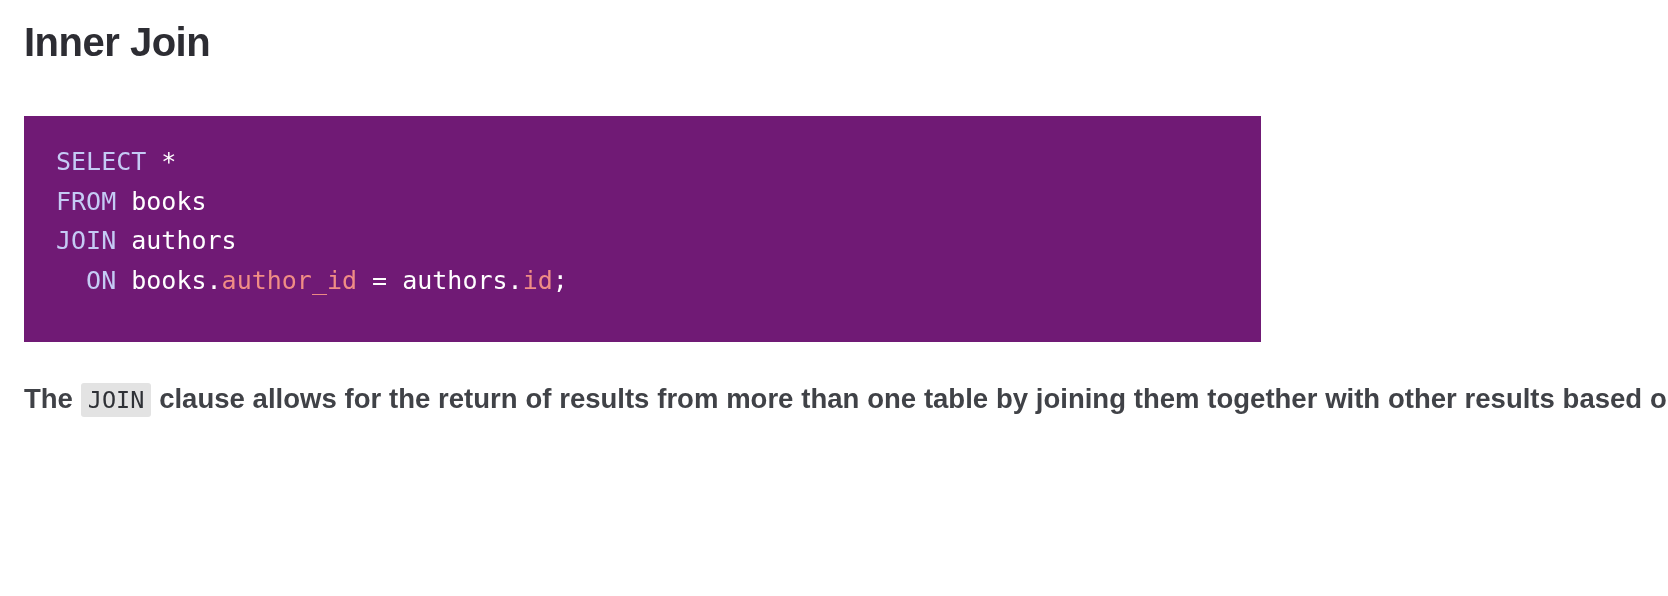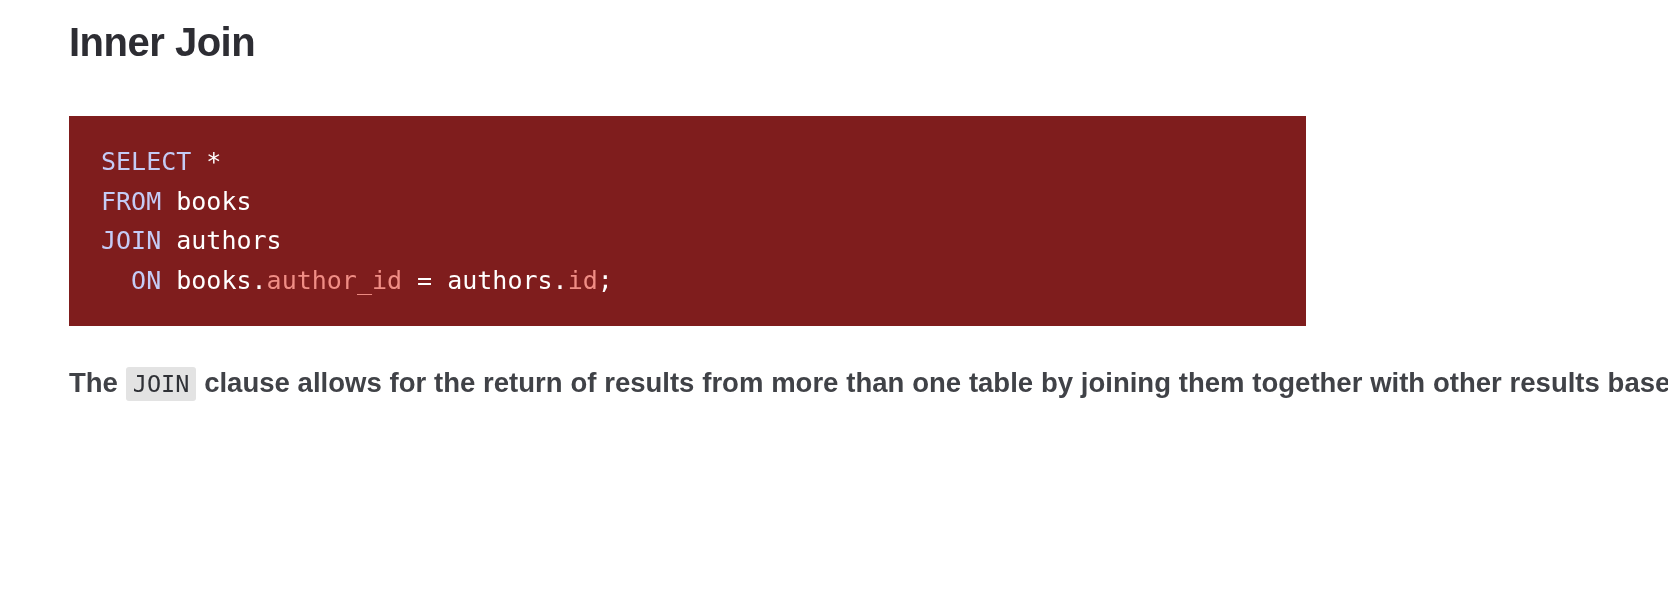--- a/index.html
+++ b/index.html
@@ -15,42 +15,41 @@
     -webkit-font-smoothing: antialiased;
   }
 
   .page {
     position: relative;
     width: 1408px;
     height: 596px;
     box-sizing: border-box;
     padding: 0 24px;
     background: #ffffff;
-    margin-left: 45px;
   }
 
   
   .page-title {
     margin: 0;
     padding-top: 16px;
     font-family: "Liberation Sans", sans-serif;
     font-size: 40px;
     line-height: 52px;
     font-weight: 700;
     letter-spacing: -0.5px;
     color: #2d2d33;
   }
 
   
   .code-block {
     margin-top: 48px;
     width: 1237px;
     box-sizing: border-box;
-    background: #7f1d1d;
-    padding: 26px 0 26px 0;
+    background: #701a75;
+    padding: 26px 0 42px 0;
     border-radius: 0px;
   }
   .code-block pre {
     margin: 0;
     padding: 0 32px;
     font-family: "DejaVu Sans Mono", "Liberation Mono", monospace;
     font-size: 25px;
     line-height: 39.5px;
     color: #ffffff;
     white-space: pre;

